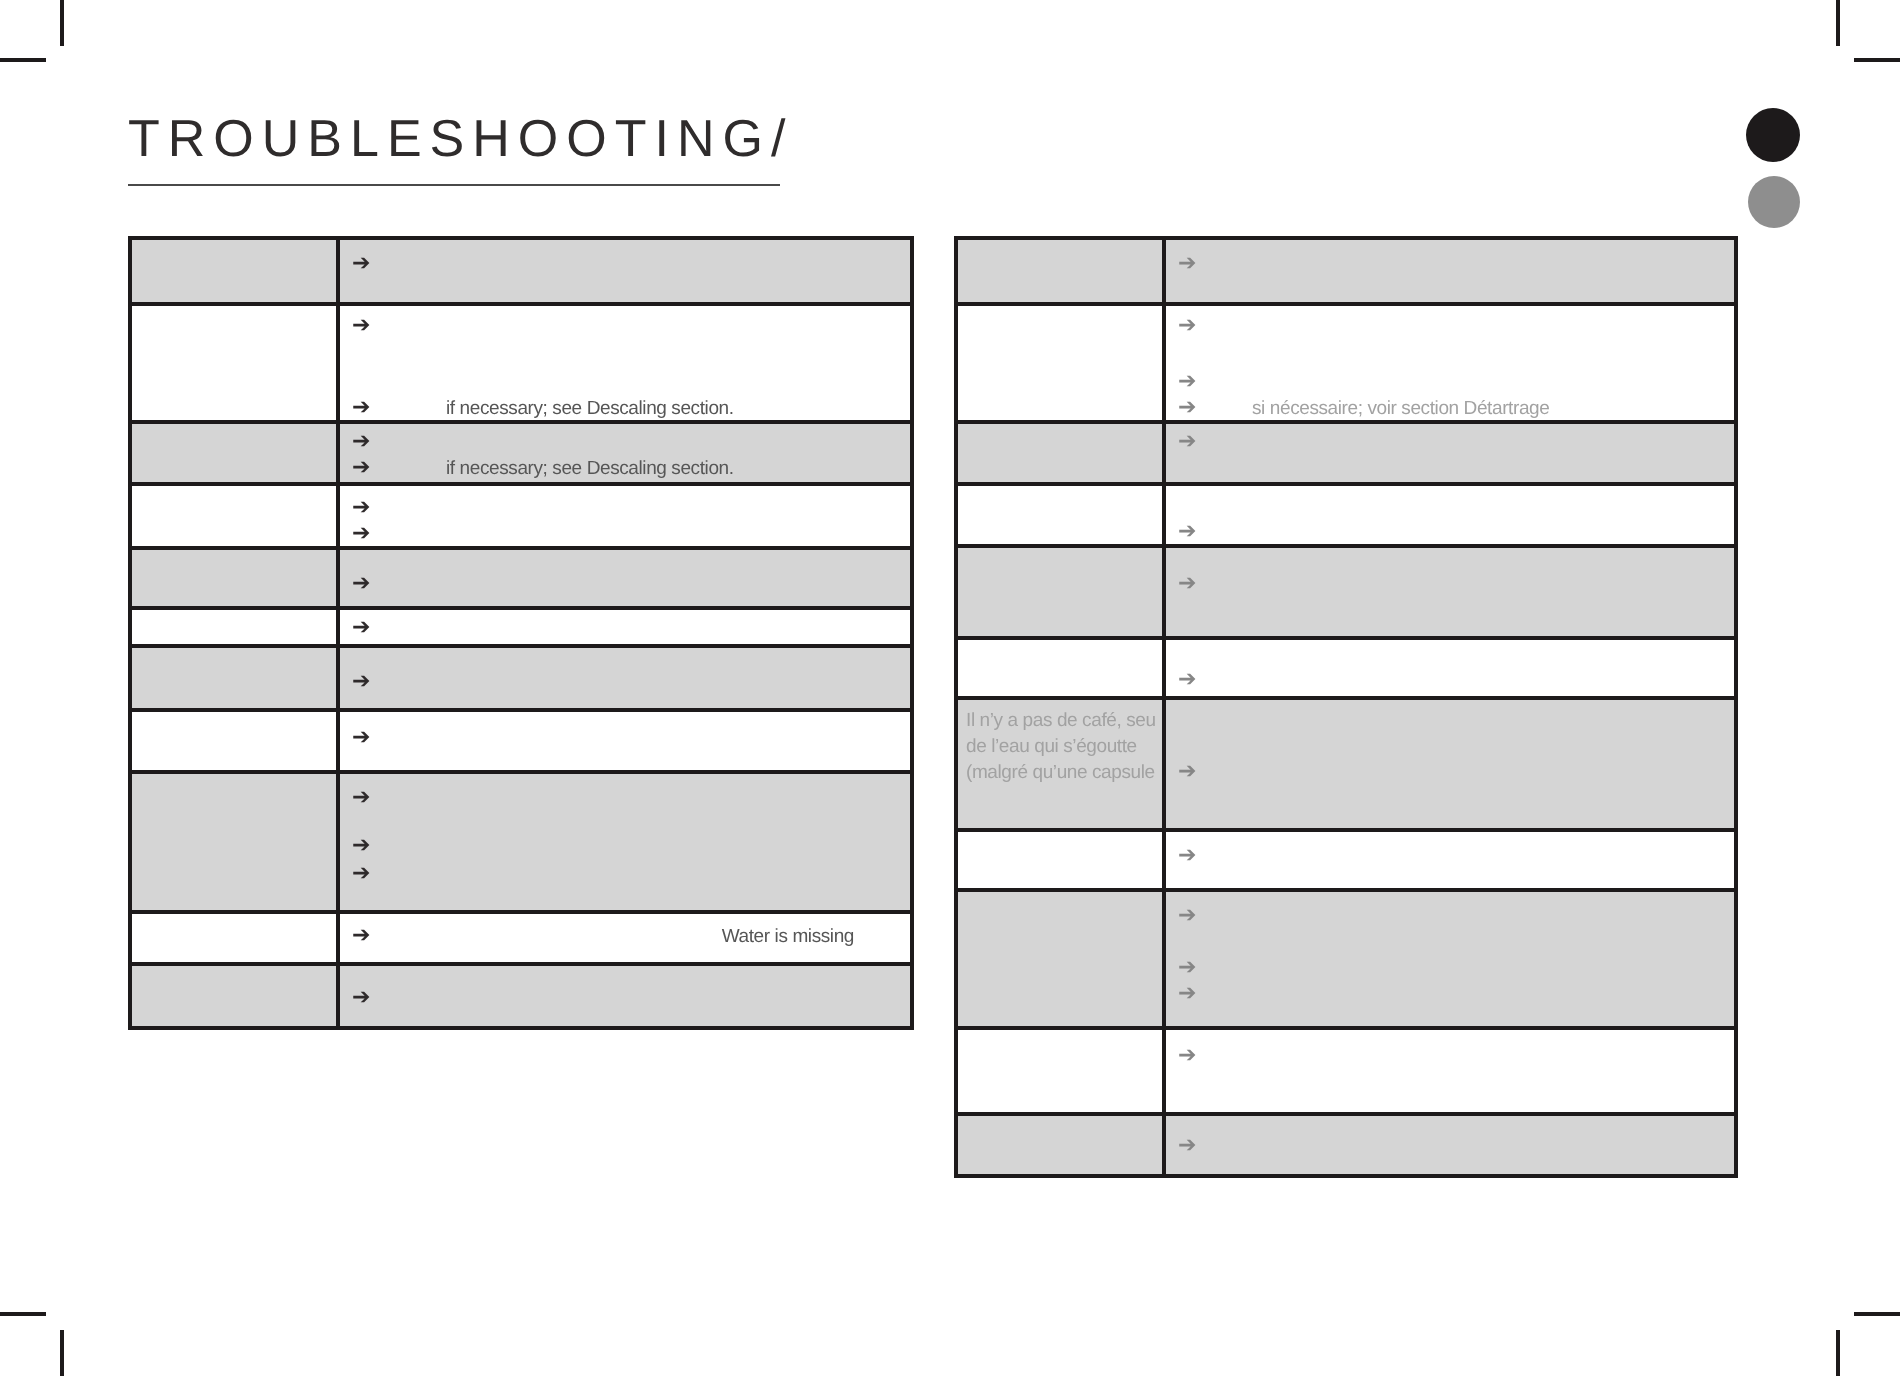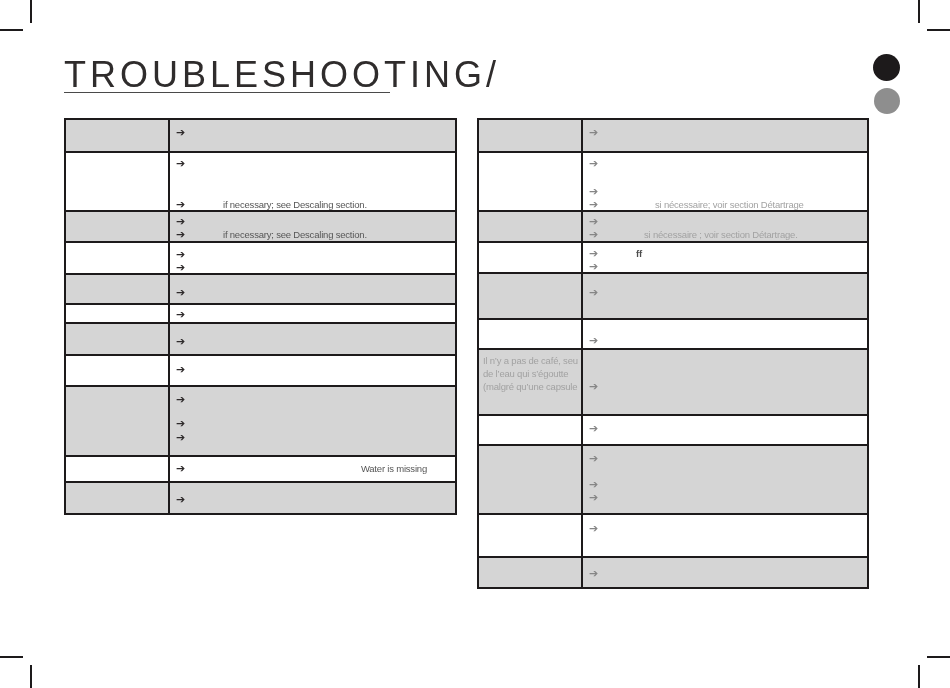--- a/index.html
+++ b/index.html
@@ -5,21 +5,21 @@
   html,body{margin:0;padding:0;background:#ffffff;}
   #page{
     position:relative;width:950px;height:688px;background:#ffffff;overflow:hidden;
     font-family:"Liberation Sans",sans-serif;
   }
   
   .crop{position:absolute;background:var(--grid,#1d1a1b);}
   
   #page-title{
     position:absolute;left:64px;top:54px;
-    font-size:36px;font-weight:300;letter-spacing:4px;color:#2f2c2c;
+    font-size:26px;font-weight:300;letter-spacing:4px;color:#2f2c2c;
     font-stretch:condensed;white-space:nowrap;
   }
   #title-rule{position:absolute;left:64px;top:92px;width:326px;height:1px;background:#4a4a4a;}
   
   .page-dot{position:absolute;border-radius:50%;}
   #dot-1{left:873px;top:54px;width:27px;height:27px;}
   #dot-2{left:874px;top:88px;width:26px;height:26px;}
   
   .ts-table{position:absolute;top:118px;border:2px solid var(--grid,#1d1a1b);box-sizing:border-box;}
   #table-en{left:64px;width:393px;}
@@ -141,34 +141,32 @@
         <div class="cell problem"></div>
         <div class="cell solution">
           <div class="sol-line" style="top: 6px;"><span class="arrow-icon">➔</span></div>
         </div>
       </div>
       <div class="ts-row" style="height: 59px;">
         <div class="cell problem"></div>
         <div class="cell solution">
           <div class="sol-line" style="top: 4px;"><span class="arrow-icon">➔</span></div>
           <div class="sol-line" style="top: 32px;"><span class="arrow-icon">➔</span></div>
-          <div class="sol-line" style="top: 45px;"><span class="arrow-icon">➔</span><span class="line-text" style="margin-left: 53px;">si nécessaire; voir section Détartrage</span></div>
+          <div class="sol-line" style="top: 45px;"><span class="arrow-icon">➔</span><span class="line-text" style="margin-left: 24px;">si nécessaire; voir section Détartrage</span></div>
         </div>
       </div>
       <div class="ts-row shade" style="height: 31px;">
         <div class="cell problem"></div>
         <div class="cell solution">
           <div class="sol-line" style="top: 3px;"><span class="arrow-icon">➔</span></div>
-          <div class="sol-line" style="top: 16px;"><span class="arrow-icon">➔</span><span class="line-text" style="margin-left: 42px;">si nécessaire ; voir section Détartrage.</span></div>
         </div>
       </div>
       <div class="ts-row" style="height: 31px;">
         <div class="cell problem"></div>
         <div class="cell solution">
-          <div class="sol-line" style="top: 4px;"><span class="arrow-icon">➔</span><span class="line-text em" style="margin-left: 34px;">ff</span></div>
           <div class="sol-line" style="top: 17px;"><span class="arrow-icon">➔</span></div>
         </div>
       </div>
       <div class="ts-row shade" style="height: 46px;">
         <div class="cell problem"></div>
         <div class="cell solution">
           <div class="sol-line" style="top: 12px;"><span class="arrow-icon">➔</span></div>
         </div>
       </div>
       <div class="ts-row" style="height: 30px;">

